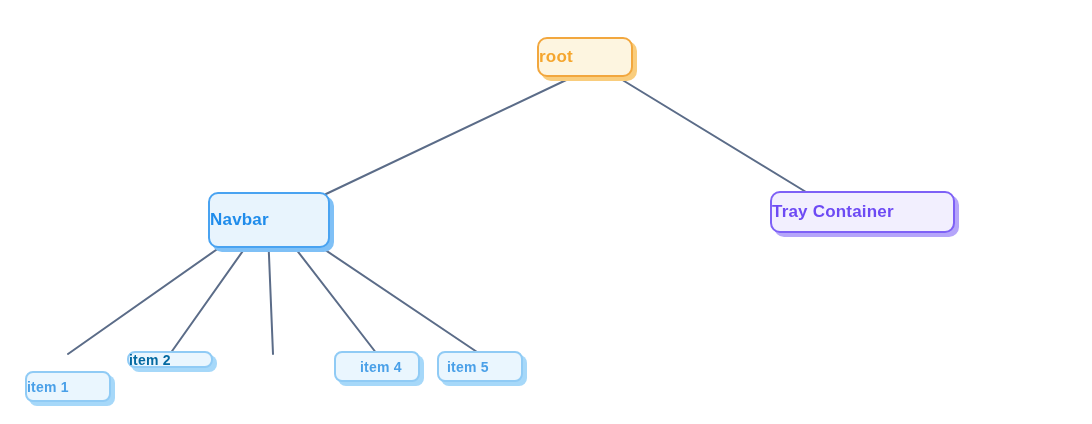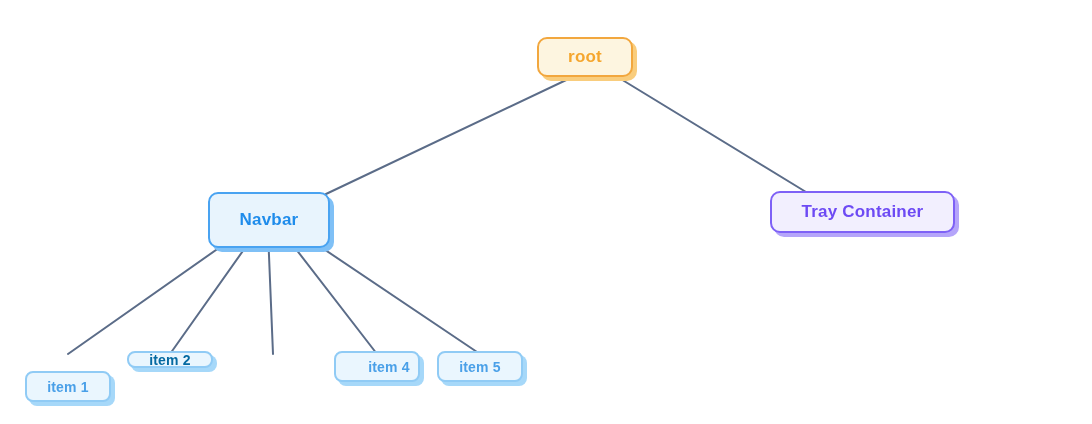--- a/index.html
+++ b/index.html
@@ -20,21 +20,21 @@
     left: 0;
     top: 0;
     z-index: 1;
   }
   .node {
     position: absolute;
     z-index: 2;
     box-sizing: border-box;
     display: flex;
     align-items: center;
-    justify-content: center;
+    justify-content: flex-start;
     border: 2px solid;
     border-radius: 10px;
     font-weight: bold;
     font-size: 17px;
     letter-spacing: 0.2px;
     cursor: pointer;
     user-select: none;
     white-space: nowrap;
   }
   .node.small {
@@ -75,16 +75,16 @@
 
   <div class="node small" id="node-item2" style="left: 127px; top: 351px; width: 86px; height: 17px; background: rgb(234, 246, 254); border-color: rgb(144, 203, 245); color: #0369a1; box-shadow: rgb(166, 216, 249) 4px 4px 0px;">
     <span>item 2</span>
   </div>
 
 
   <div class="node small" id="node-item4" style="left: 334px; top: 351px; width: 86px; height: 31px; background: rgb(234, 246, 254); border-color: rgb(144, 203, 245); color: rgb(74, 160, 232); box-shadow: rgb(166, 216, 249) 4px 4px 0px; padding-left: 24px;">
     <span>item 4</span>
   </div>
 
-  <div class="node small" id="node-item5" style="left: 437px; top: 351px; width: 86px; height: 31px; background: rgb(234, 246, 254); border-color: rgb(144, 203, 245); color: rgb(74, 160, 232); box-shadow: rgb(166, 216, 249) 4px 4px 0px;">
+  <div class="node small" id="node-item5" style="left: 437px; top: 351px; width: 86px; height: 31px; background: rgb(234, 246, 254); border-color: rgb(144, 203, 245); color: rgb(74, 160, 232); box-shadow: rgb(166, 216, 249) 4px 4px 0px; padding-left: 8px;">
     <span>item 5</span>
   </div>
 </div>
 
 </body></html>

